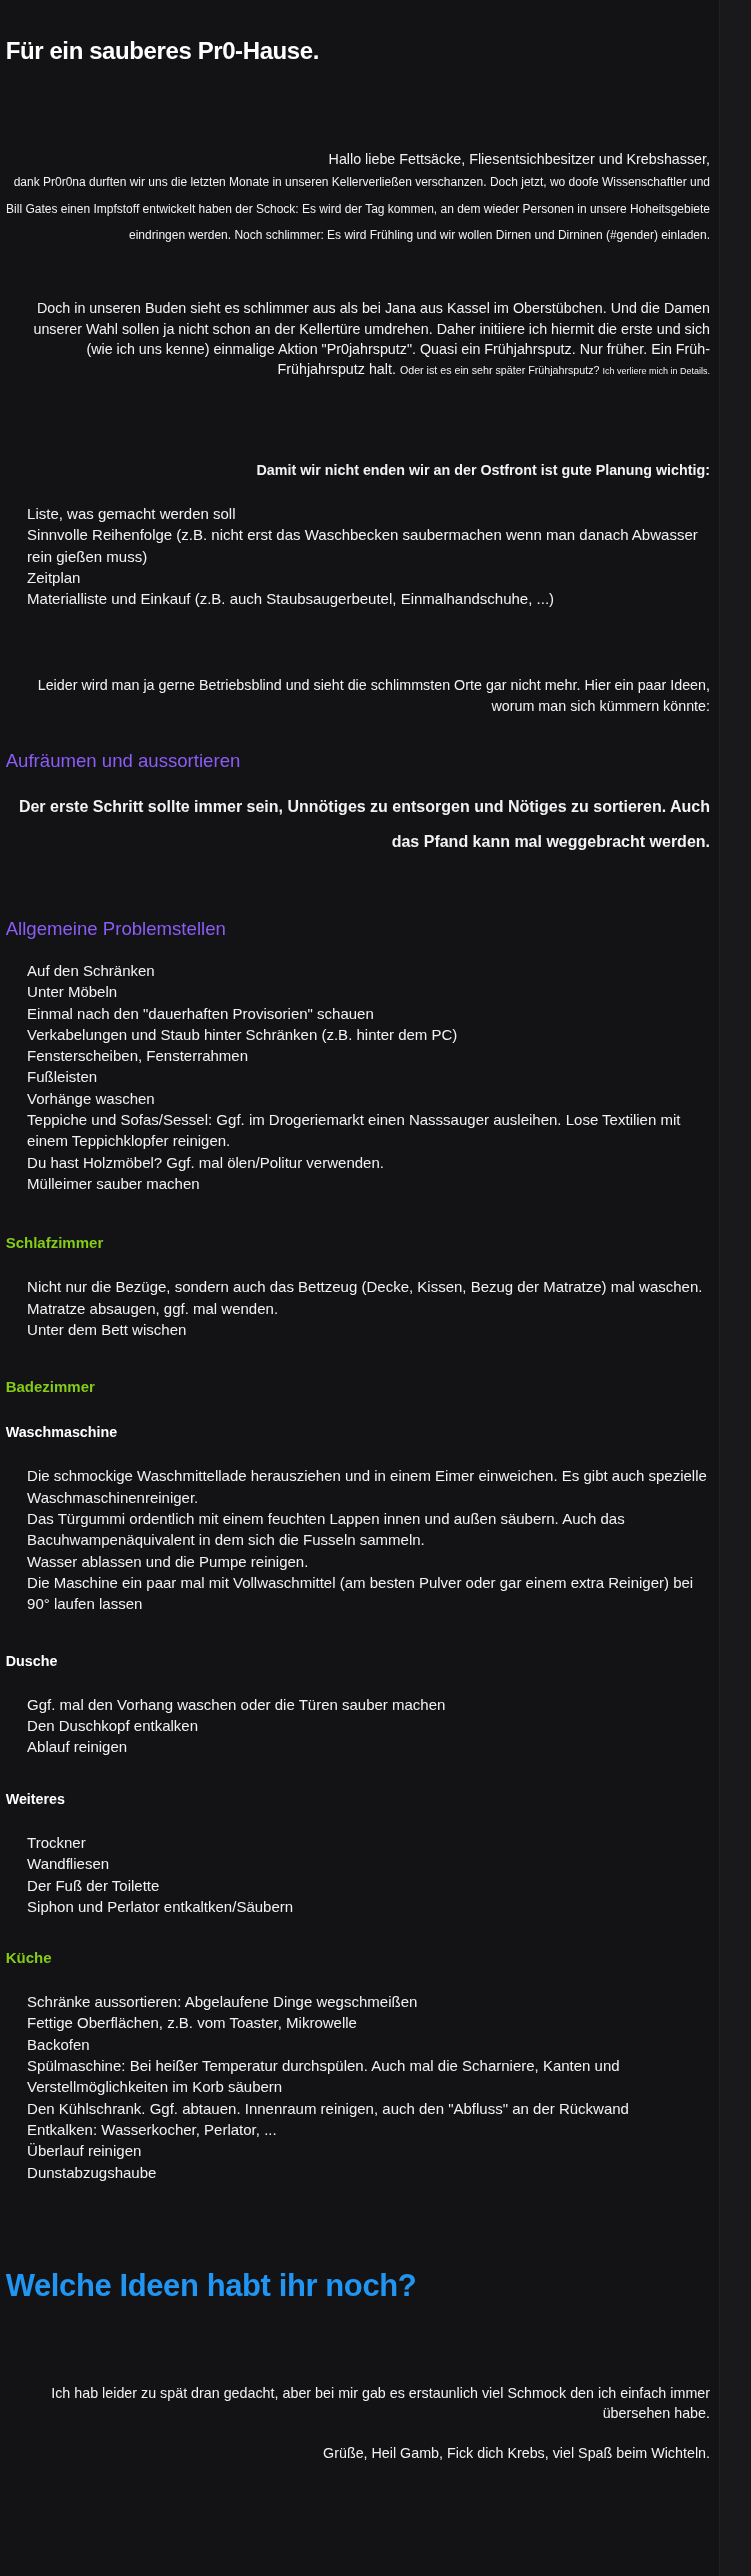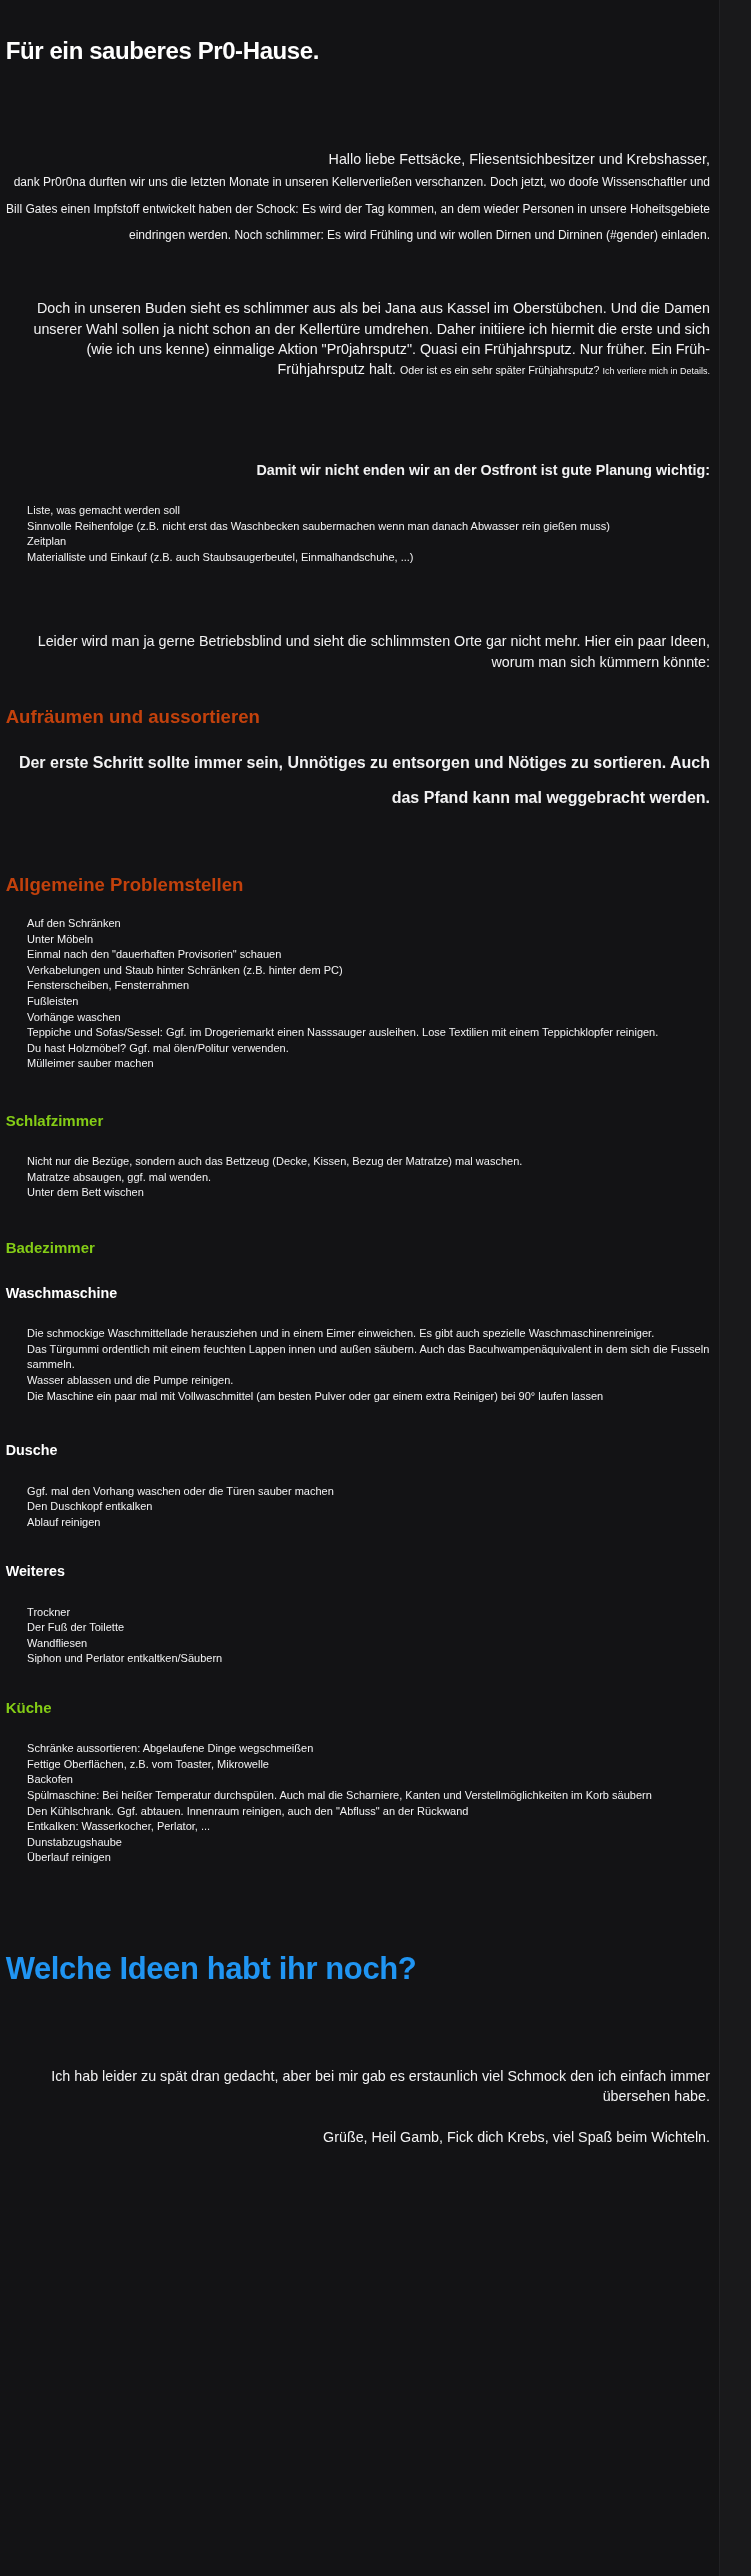--- a/index.html
+++ b/index.html
@@ -58,34 +58,34 @@
   .planning-heading {
     margin-top: 80px;
     font-size: 14.3px;
     font-weight: 700;
     line-height: 1.42;
   }
   ul.plain-list {
     margin: 23px 0 0 0;
     padding: 0 0 0 21.4px;
     list-style: none;
-    font-size: 11px;
+    font-size: 15px;
     line-height: 1.42;
   }
   .ideas-intro {
     margin-top: 66px;
     font-size: 14.3px;
     line-height: 1.42;
   }
   h2.red-heading {
     margin: 61px 0 0 0;
     font-size: 18.6px;
-    font-weight: 700;
-    line-height: 1.0;
-    color: #c2410c;
+    font-weight: 400;
+    line-height: 1.0;
+    color: #8b5cf6;
   }
   h2.red-heading.first { margin-top: 36px; }
   .pfand-bold {
     margin-top: 18px;
     font-size: 16px;
     font-weight: 700;
     line-height: 2.2;
   }
   h3.red-subheading {
     margin: 41px 0 0 0;
@@ -190,36 +190,36 @@
   <ul class="plain-list tight">
       <li>Ggf. mal den Vorhang waschen oder die Türen sauber machen</li>
       <li>Den Duschkopf entkalken</li>
       <li>Ablauf reinigen</li>
     </ul>
 
   <h4 class="white-subheading" style="margin-top:34px">Weiteres</h4>
 
   <ul class="plain-list tight">
       <li>Trockner</li>
+      <li>Wandfliesen</li>
       <li>Der Fuß der Toilette</li>
-      <li>Wandfliesen</li>
       <li>Siphon und Perlator entkaltken/Säubern</li>
     </ul>
 
   <h3 class="red-subheading" style="margin-top:33px">Küche</h3>
 
   <ul class="plain-list tight">
       <li>Schränke aussortieren: Abgelaufene Dinge wegschmeißen</li>
       <li>Fettige Oberflächen, z.B. vom Toaster, Mikrowelle</li>
       <li>Backofen</li>
       <li>Spülmaschine: Bei heißer Temperatur durchspülen. Auch mal die Scharniere, Kanten und Verstellmöglichkeiten im Korb säubern</li>
       <li>Den Kühlschrank. Ggf. abtauen. Innenraum reinigen, auch den "Abfluss" an der Rückwand</li>
       <li>Entkalken: Wasserkocher, Perlator, ...</li>
+      <li>Überlauf reinigen</li>
       <li>Dunstabzugshaube</li>
-      <li>Überlauf reinigen</li>
     </ul>
 
   <h1 class="question-heading">Welche Ideen habt ihr noch?</h1>
 
   <p class="late-note">Ich hab leider zu spät dran gedacht, aber bei mir gab es erstaunlich viel Schmock den ich einfach immer übersehen habe.</p>
 
   <p class="closing">Grüße, Heil Gamb, Fick dich Krebs, viel Spaß beim Wichteln.</p>
 
 </div>
 

